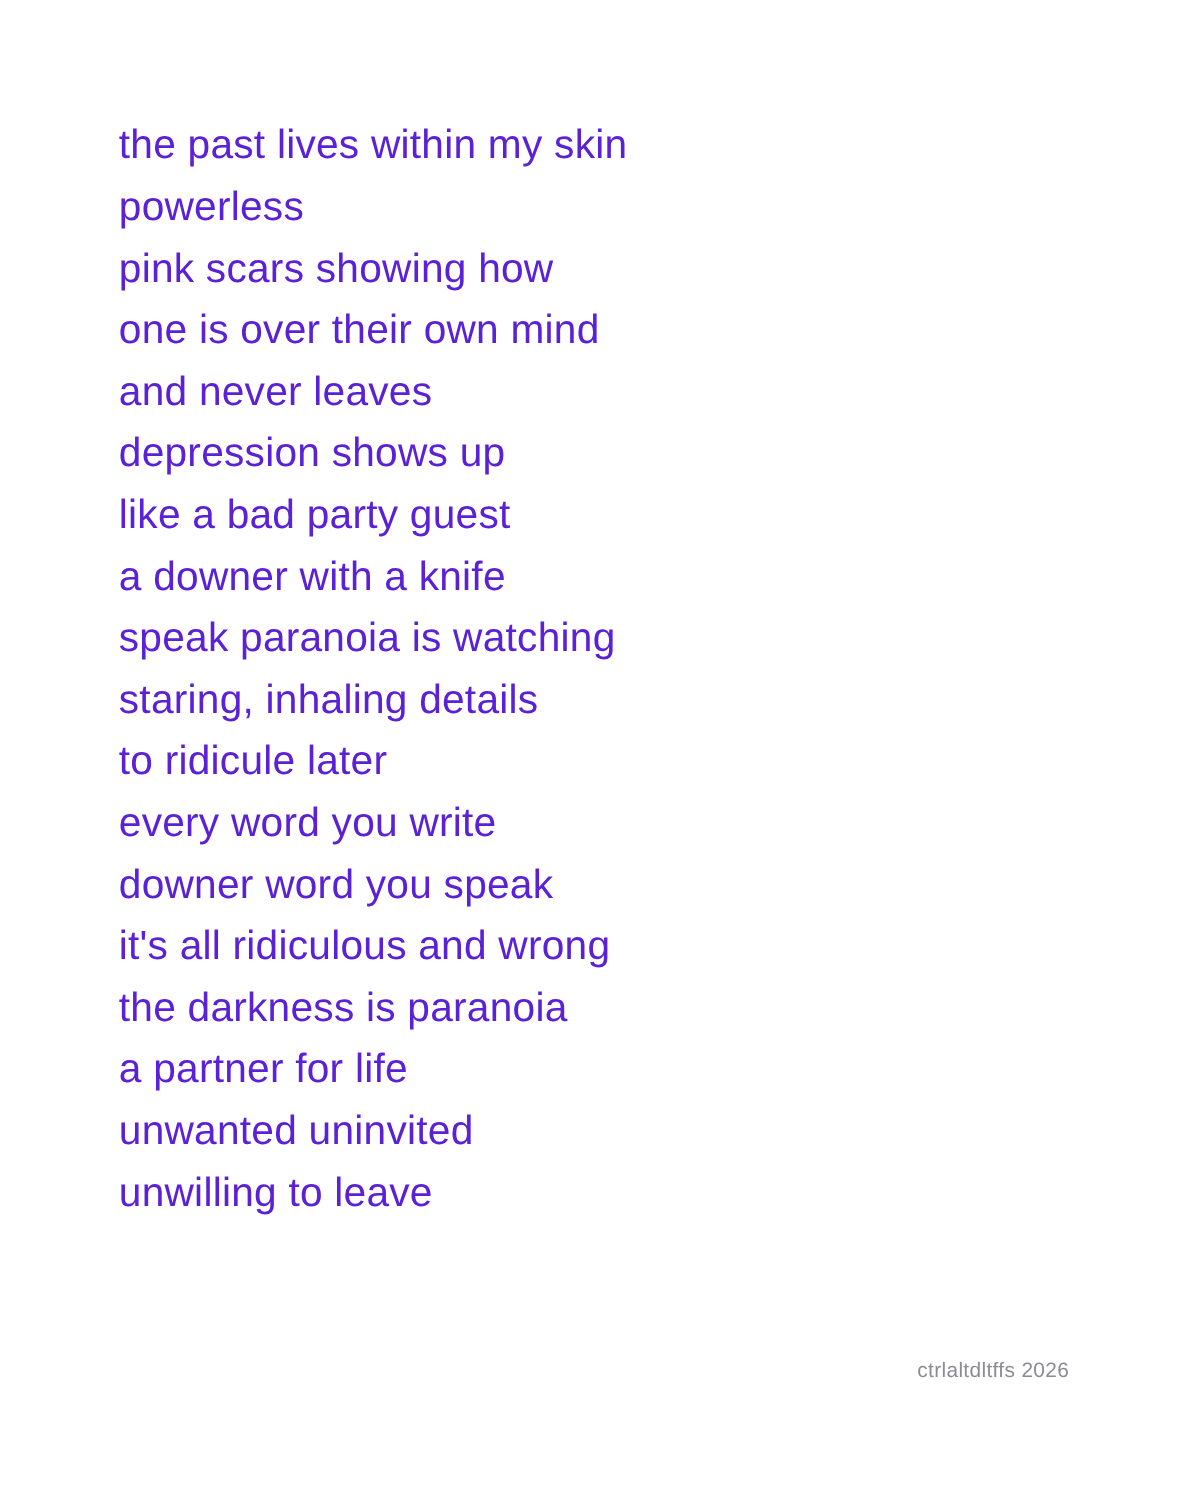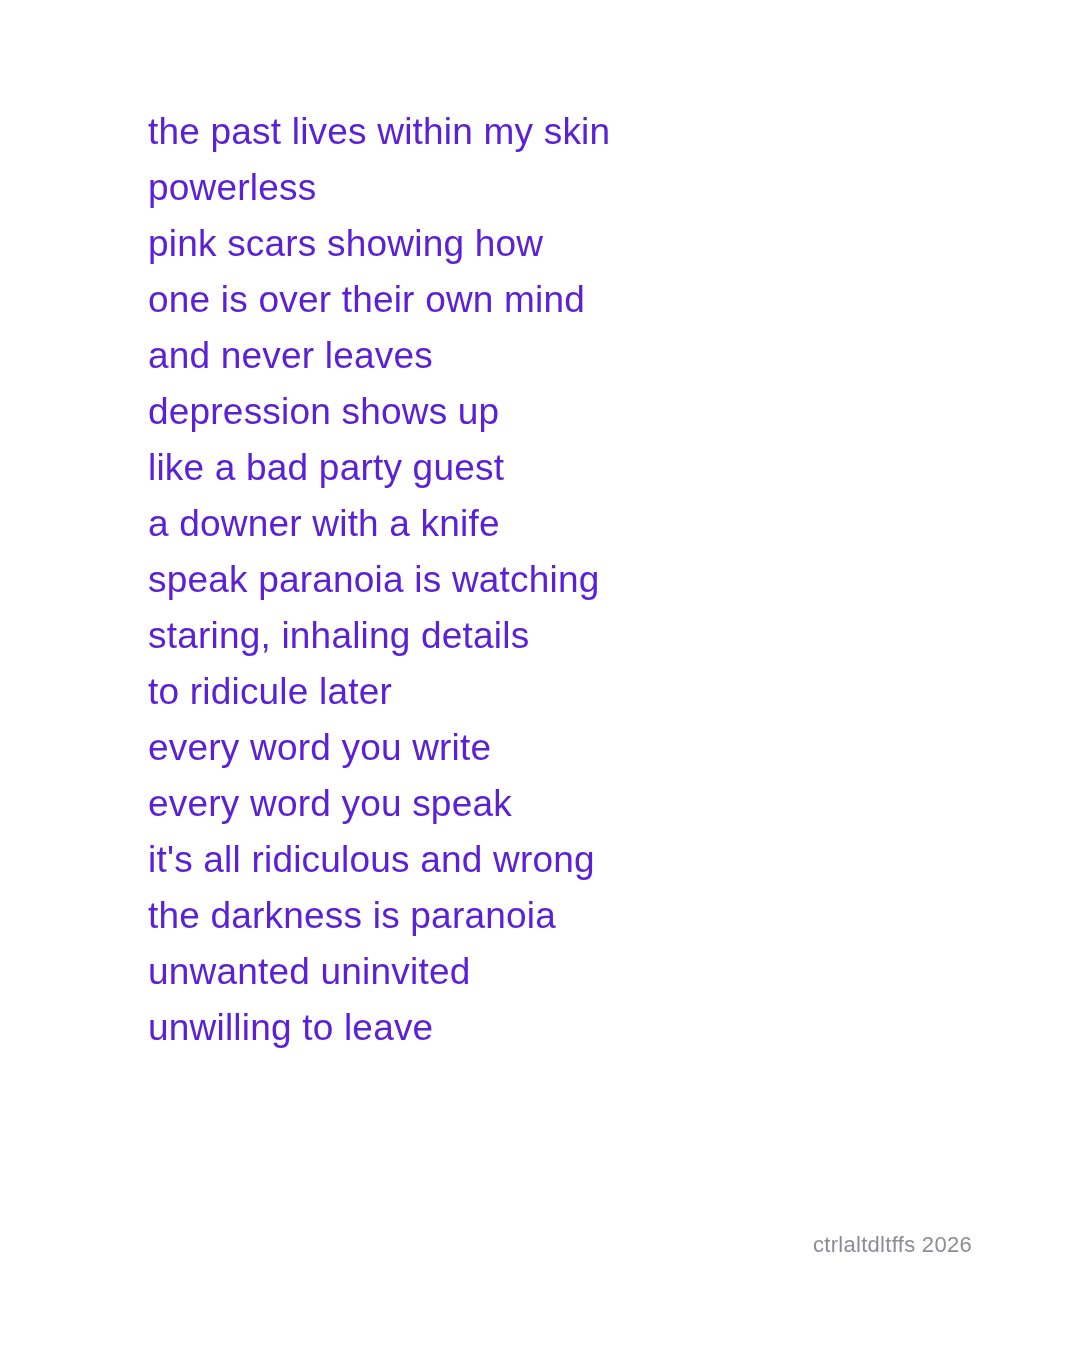--- a/index.html
+++ b/index.html
@@ -12,56 +12,56 @@
     height: 1350px;
     position: relative;
     font-family: "Liberation Sans", sans-serif;
     overflow: hidden;
   }
   .poem {
     position: absolute;
     left: 108px;
     top: 104px;
     width: 860px;
-    margin-left: 40px;
   }
   .poem-line {
     color: #5b21d6;
     font-size: 37px;
     line-height: 56px;
     font-weight: 400;
     letter-spacing: 0.2px;
     white-space: pre;
   }
   .signature {
     position: absolute;
     right: 108px;
     bottom: 92px;
     color: #8c8c93;
-    font-size: 22px;
+    font-size: 19px;
     letter-spacing: 0.3px;
     text-align: right;
   }
 </style>
 </head>
 <body>
 
 <div class="poem">
   <div class="poem-line">the past lives within my skin</div>
   <div class="poem-line">powerless</div>
   <div class="poem-line">pink scars showing how</div>
   <div class="poem-line">one is over their own mind</div>
   <div class="poem-line">and never leaves</div>
   <div class="poem-line">depression shows up</div>
   <div class="poem-line">like a bad party guest</div>
   <div class="poem-line">a downer with a knife</div>
   <div class="poem-line">speak paranoia is watching</div>
   <div class="poem-line">staring, inhaling details</div>
   <div class="poem-line">to ridicule later</div>
   <div class="poem-line">every word you write</div>
-  <div class="poem-line">every word you speak</div>
+  <div class="poem-line">downer word you speak</div>
   <div class="poem-line">it's all ridiculous and wrong</div>
   <div class="poem-line">the darkness is paranoia</div>
+  <div class="poem-line">a partner for life</div>
   <div class="poem-line">unwanted uninvited</div>
   <div class="poem-line">unwilling to leave</div>
 </div>
 
 <div class="signature">ctrlaltdltffs 2026</div>
 
 </body></html>

